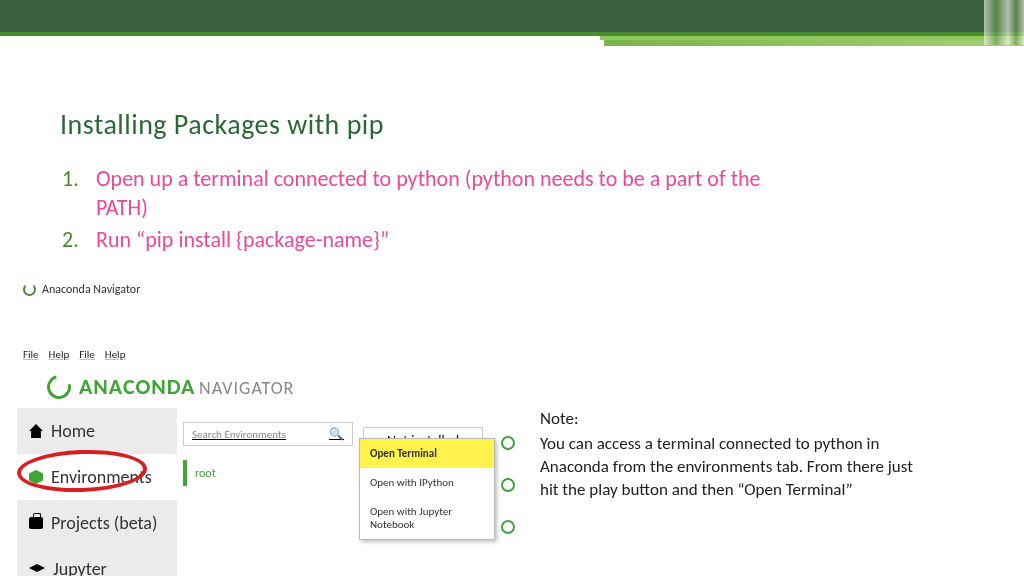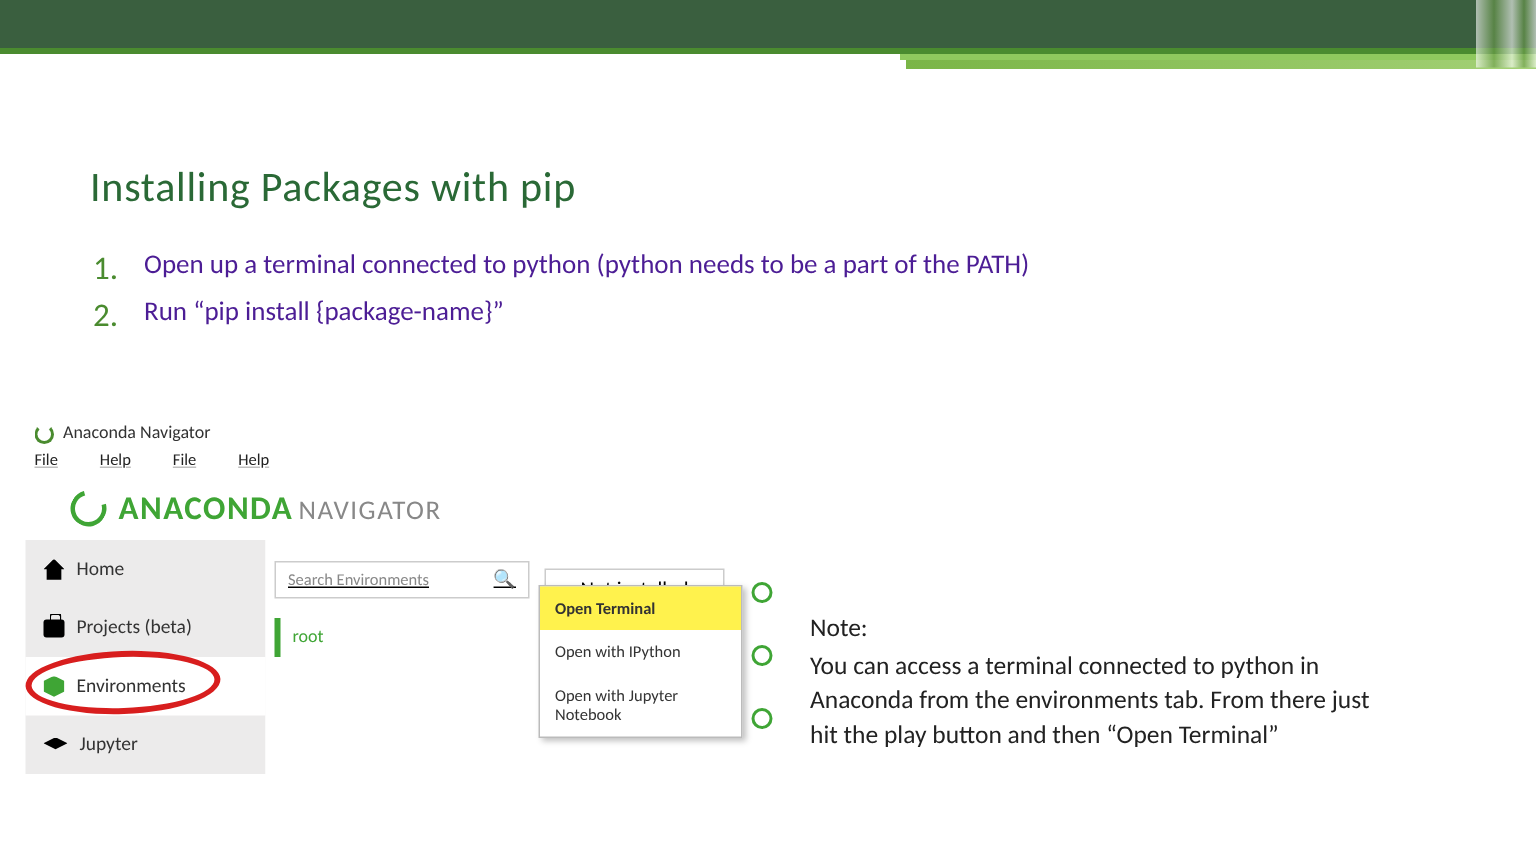--- a/index.html
+++ b/index.html
@@ -9,36 +9,36 @@
   .top-accent-right { position: absolute; top: 0; right: 0; width: 40px; height: 45px; background: linear-gradient(90deg, #fff 0%, #6b9b4a 30%, #fff 60%, #6b9b4a 80%, #fff 100%); opacity: 0.6; }
   .mid-line { position: absolute; top: 32px; left: 0; right: 0; height: 4px; background: #4a8b2f; }
   .accent-line { position: absolute; top: 40px; right: 0; width: 420px; height: 6px; background: linear-gradient(90deg, #7ab547, #a4d176); }
   .accent-line2 { position: absolute; top: 36px; left: 600px; right: 0; height: 4px; background: #8fc95e; }
 
   .slide-title { position: absolute; left: 60px; top: 88px; font-size: 28px; font-weight: 400; color: #2a6936; letter-spacing: 0.5px; margin-top: 19px; }
 
   .steps-list { position: absolute; left: 62px; top: 165px; width: 700px; }
   .step-item { display: flex; margin-bottom: 4px; }
   .step-num { color: #4a8b2f; font-size: 22px; min-width: 34px; }
-  .step-text { color: #4c1d95; font-size: 18px; line-height: 1.3; }
+  .step-text { color: #ec4899; font-size: 22px; line-height: 1.3; }
 
   .navigator-shot { position: absolute; left: 17px; top: 280px; width: 510px; background: #fff; }
   .nav-window-title { display: flex; align-items: center; gap: 6px; padding: 2px 6px; font-size: 12px; color: #333; }
   .nav-spinner { width: 13px; height: 13px; border: 2px solid #4a8b2f; border-top-color: transparent; border-radius: 50%; }
-  .nav-menu { display: flex; gap: 28px; padding: 2px 6px 6px; font-size: 11px; color: #222; }
+  .nav-menu { display: flex; gap: 10px; padding: 2px 6px 6px; font-size: 11px; color: #222; margin-top: 48px; }
   .nav-menu span { text-decoration: underline; text-decoration-color: rgba(0,0,0,0.25); }
 
   .nav-logo-row { padding: 6px 30px 8px; display: flex; align-items: center; gap: 8px; }
   .nav-logo-ring { width: 24px; height: 24px; border: 3px solid #3fa535; border-radius: 50%; border-top-color: transparent; transform: rotate(30deg); }
   .nav-logo-txt { font-size: 22px; font-weight: 700; color: #3fa535; letter-spacing: 1px; }
   .nav-logo-sub { font-size: 18px; font-weight: 400; color: #888; letter-spacing: 1px; }
 
   .nav-body { display: flex; background: #fff; }
   .nav-sidebar { width: 160px; background: #ecebeb; }
-  .side-item { display: flex; align-items: center; gap: 8px; padding: 12px 12px; font-size: 13px; color: #333; position: relative; }
+  .side-item { display: flex; align-items: center; gap: 8px; padding: 12px 12px; font-size: 18px; color: #333; position: relative; }
   .side-item.active { background: #fff; }
   .home-ico { width: 14px; height: 14px; background: #000; clip-path: polygon(50% 0%, 100% 50%, 85% 50%, 85% 100%, 15% 100%, 15% 50%, 0% 50%); }
   .cube-ico { width: 14px; height: 14px; background: #3fa535; clip-path: polygon(50% 0%, 100% 25%, 100% 75%, 50% 100%, 0% 75%, 0% 25%); }
   .brief-ico { width: 14px; height: 12px; background: #000; border-radius: 2px; position: relative; }
   .brief-ico::before { content:''; position:absolute; top:-4px; left:4px; width:6px; height:4px; border:1px solid #000; border-bottom:none; border-radius:2px 2px 0 0; }
   .grad-ico { width: 16px; height: 10px; background: #000; clip-path: polygon(50% 0%, 100% 40%, 50% 80%, 0% 40%); }
   .red-circle { position: absolute; left: 0px; top: -4px; width: 130px; height: 42px; border: 4px solid #d81e1e; border-radius: 50%; pointer-events: none; transform: rotate(-2deg); }
 
   .nav-main { flex: 1; background: #fff; padding: 6px 0 0 6px; position: relative; }
   .nav-row1 { display: flex; gap: 10px; align-items: center; padding: 0 0 6px; text-decoration: underline; }
@@ -99,28 +99,28 @@
       <span class="nav-logo-txt">ANACONDA</span>
       <span class="nav-logo-sub">NAVIGATOR</span>
     </span>
   </div>
   <div class="nav-body">
     <div class="nav-sidebar">
       <div class="side-item">
         <span class="home-ico"></span>
         <span>Home</span>
       </div>
-      <div class="side-item">
-        <span class="brief-ico"></span>
-        <span>Projects (beta)</span>
-      </div>
       <div class="side-item active" style="position:relative;">
         <span class="cube-ico"></span>
         <span>Environments</span>
         <span class="red-circle"></span>
+      </div>
+      <div class="side-item">
+        <span class="brief-ico"></span>
+        <span>Projects (beta)</span>
       </div>
       <div class="side-item">
         <span class="grad-ico"></span>
         <span>Jupyter</span>
       </div>
     </div>
     <div class="nav-main">
       <div class="nav-row1">
         <div class="search-box">
           <span>Search Environments</span>

